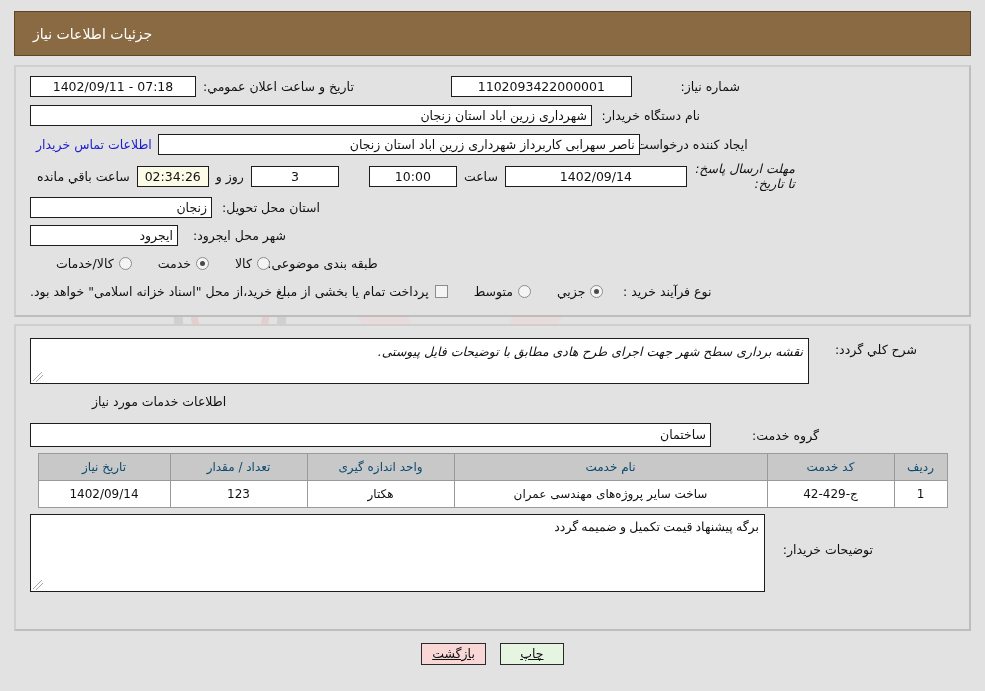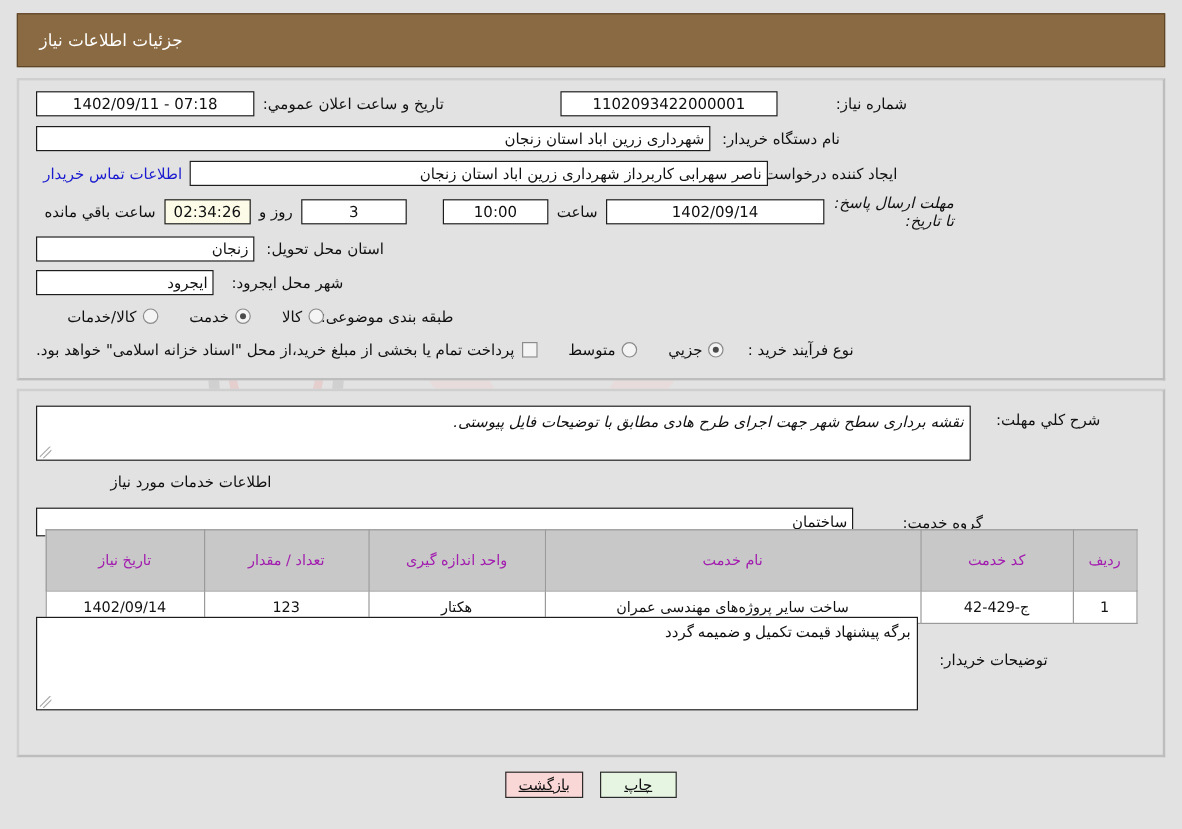--- a/index.html
+++ b/index.html
@@ -195,23 +195,23 @@
   table.grid{
     border-collapse:collapse;
     direction:rtl;
     font-size:12px;
     background:#ffffff;
   }
   table.grid th{
     background:#c8c8c8;
     border:1px solid #9a9a9a;
     font-weight:normal;
-    color:#a21caf;
+    color:#0c4a6e;
     height:26px;
-    padding:12px 8px;
+    padding:0 8px;
     white-space:nowrap;
   }
   table.grid td{
     background:#ffffff;
     border:1px solid #9a9a9a;
     color:#111;
     height:26px;
     padding:0 8px;
     text-align:center;
     white-space:nowrap;
@@ -261,21 +261,21 @@
   <div class="titlebar">
     <div class="t">جزئیات اطلاعات نیاز</div>
   </div>
 
   <div class="panel" id="panel-top">
 
     <div class="row" style="height:30px;margin-top:4px;">
       <div class="lbl lbl-w">شماره نیاز:</div>
       <div class="fld center" style="width:181px;">1102093422000001</div>
       <div class="inline-lbl" style="margin-right:90px;">تاریخ و ساعت اعلان عمومي:</div>
-      <div class="fld center" style="width:182px;">07:18 - 1402/09/11</div>
+      <div class="fld center" style="width:166px;">07:18 - 1402/09/11</div>
     </div>
 
     <div class="row" style="height:29px;">
       <div class="lbl lbl-w">نام دستگاه خریدار:</div>
       <div class="fld" style="width:562px;">شهرداری زرین اباد استان زنجان</div>
     </div>
 
     <div class="row" style="height:29px;">
       <div class="lbl lbl-w">ایجاد کننده درخواست:</div>
       <div class="fld" style="width:482px;">ناصر سهرابی کاربرداز شهرداری زرین اباد استان زنجان</div>
@@ -337,21 +337,21 @@
         <span class="chk"></span>
         <span class="note">پرداخت تمام یا بخشی از مبلغ خرید،از محل "اسناد خزانه اسلامی" خواهد بود.</span>
       </label>
     </div>
 
   </div>
 
   <div class="panel" id="panel-mid">
 
     <div class="row" style="align-items:flex-start;margin-top:12px;">
-      <div class="lbl" style="width:108px;padding-top:4px;">شرح کلي مهلت:</div>
+      <div class="lbl" style="width:108px;padding-top:4px;">شرح کلي گردد:</div>
       <div class="ta" style="width:779px;height:46px;font-style:italic;">
         <span>نقشه برداری سطح شهر جهت اجرای طرح هادی مطابق با توضیحات فایل پیوستی.</span>
         <svg class="grip" viewBox="0 0 10 10">
           <path d="M0 9 L9 0 M3 10 L10 3" stroke="#666" stroke-width="1" fill="none"></path>
         </svg>
       </div>
     </div>
 
     <div class="row" style="height:34px;padding-left:76px;">
       <div class="section-title">اطلاعات خدمات مورد نیاز</div>

